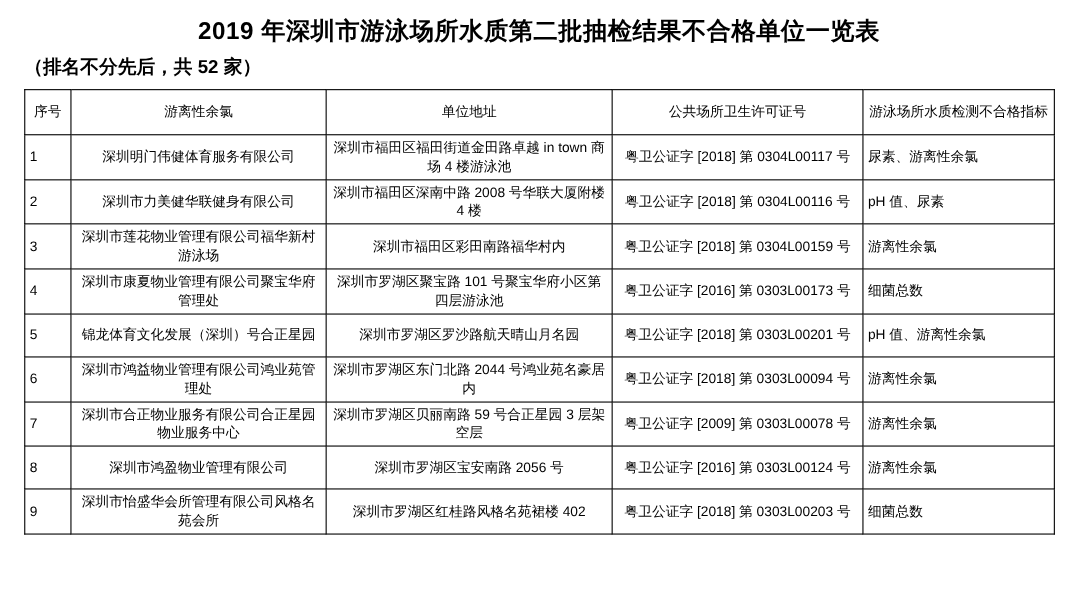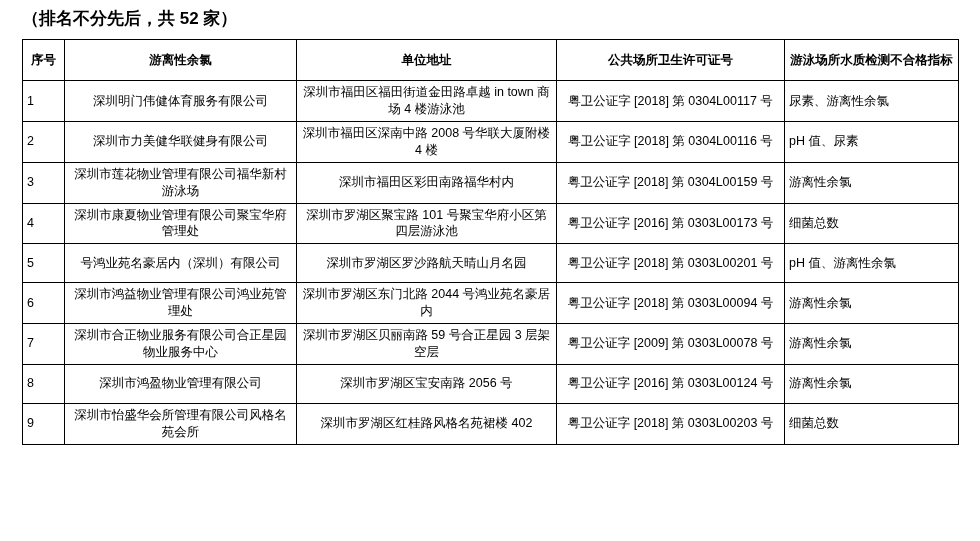--- a/index.html
+++ b/index.html
@@ -47,21 +47,21 @@
   }
   table.result-table th,
   table.result-table td {
     border: 1px solid #000000;
     padding: 3px 4px;
     vertical-align: middle;
     line-height: 1.35;
   }
   table.result-table thead th {
     text-align: center;
-    font-weight: bold;
+    font-weight: normal;
     height: 34px;
   }
   col.c-idx   { width: 42px; }
   col.c-name  { width: 232px; }
   col.c-addr  { width: 260px; }
   col.c-lic   { width: 228px; }
   col.c-fail  { width: 174px; }
 
   td.idx {
     text-align: left;
@@ -78,20 +78,21 @@
   td.fail {
     text-align: left;
   }
   tr.row-tall td { height: 32px; }
 </style>
 </head>
 <body>
 
 <div class="page">
 
+  <div class="doc-title">2019 年深圳市游泳场所水质第二批抽检结果不合格单位一览表</div>
   <div class="doc-subtitle">（排名不分先后，共 52 家）</div>
 
   <table class="result-table">
     <colgroup>
       <col class="c-idx">
       <col class="c-name">
       <col class="c-addr">
       <col class="c-lic">
       <col class="c-fail">
     </colgroup>
@@ -128,21 +129,21 @@
       </tr>
       <tr class="row-tall">
         <td class="idx">4</td>
         <td class="name">深圳市康夏物业管理有限公司聚宝华府管理处</td>
         <td class="addr">深圳市罗湖区聚宝路 101 号聚宝华府小区第四层游泳池</td>
         <td class="lic">粤卫公证字 [2016] 第 0303L00173 号</td>
         <td class="fail">细菌总数</td>
       </tr>
       <tr class="row-tall">
         <td class="idx">5</td>
-        <td class="name">号鸿业苑名豪居内（深圳）有限公司</td>
+        <td class="name">锦龙体育文化发展（深圳）号合正星园</td>
         <td class="addr">深圳市罗湖区罗沙路航天晴山月名园</td>
         <td class="lic">粤卫公证字 [2018] 第 0303L00201 号</td>
         <td class="fail">pH 值、游离性余氯</td>
       </tr>
       <tr class="row-tall">
         <td class="idx">6</td>
         <td class="name">深圳市鸿益物业管理有限公司鸿业苑管理处</td>
         <td class="addr">深圳市罗湖区东门北路 2044 号鸿业苑名豪居内</td>
         <td class="lic">粤卫公证字 [2018] 第 0303L00094 号</td>
         <td class="fail">游离性余氯</td>

